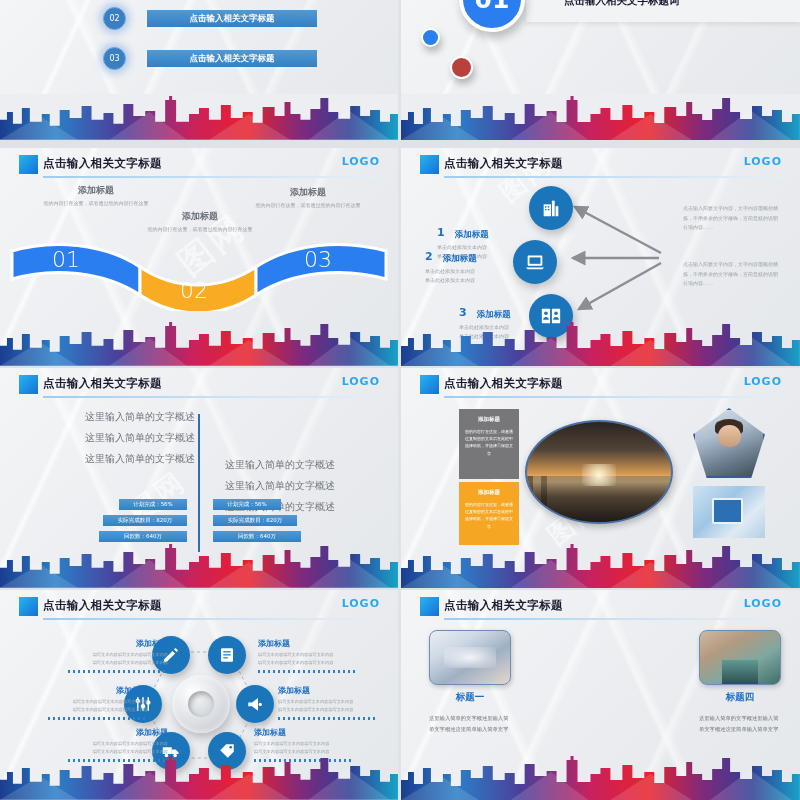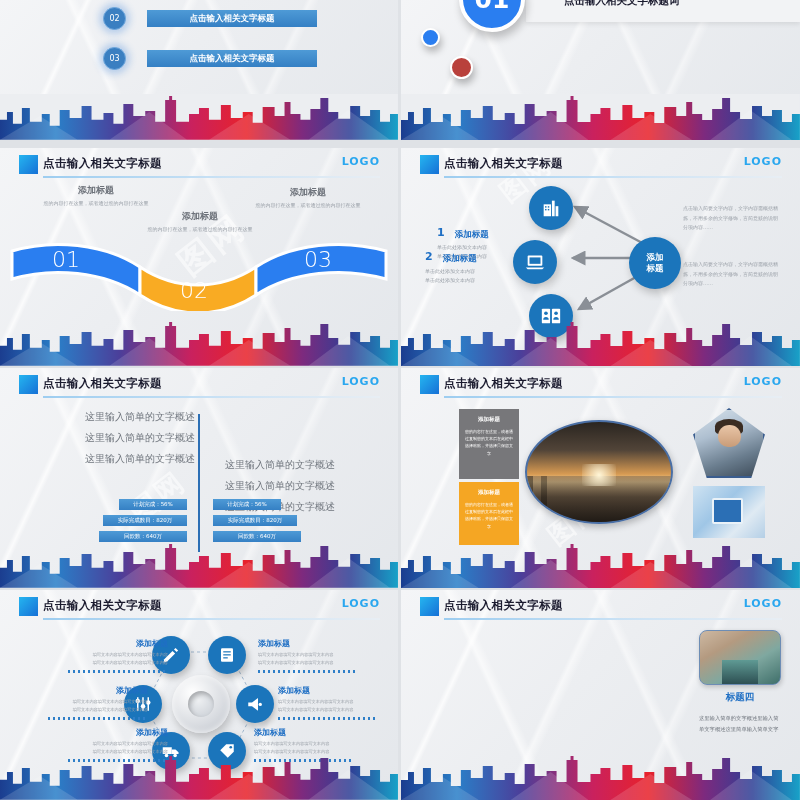--- a/index.html
+++ b/index.html
@@ -395,33 +395,35 @@
     <div class="c4" style="left:128px; top:146px;">
       <svg viewBox="0 0 24 24">
         <rect x="2" y="4" width="9" height="16" rx="1"></rect>
         <rect x="13" y="4" width="9" height="16" rx="1"></rect>
         <circle cx="6.5" cy="9" r="2" fill="#1b75bb"></circle>
         <path d="M3.5,16 a3,3 0 0 1 6,0 Z" fill="#1b75bb"></path>
         <circle cx="17.5" cy="9" r="2" fill="#1b75bb"></circle>
         <path d="M14.5,16 a3,3 0 0 1 6,0 Z" fill="#1b75bb"></path>
       </svg>
     </div>
-    <div class="c4c" style="left:228px; top:89px;">
-      <span>添加</span>
-      <span>标题</span>
-    </div>
 
     <div class="s4item" style="left:36px; top:44px;margin-top:30px;">
       <span class="n">1</span>
       <span class="h">添加标题</span>
       <div class="p" style="white-space:pre-line">单击此处添加文本内容
 单击此处添加文本内容</div>
     </div>
     <div class="s4item" style="left:24px; top:98px;">
       <span class="n">2</span>
+      <span class="h">添加标题</span>
+      <div class="p" style="white-space:pre-line">单击此处添加文本内容
+单击此处添加文本内容</div>
+    </div>
+    <div class="s4item" style="left:58px; top:154px;">
+      <span class="n">3</span>
       <span class="h">添加标题</span>
       <div class="p" style="white-space:pre-line">单击此处添加文本内容
 单击此处添加文本内容</div>
     </div>
 
     <div class="s4para" style="left:282px; top:56px;">点击输入简要文字内容，文字内容需概括精炼，不用多余的文字修饰，言简意赅的说明分项内容……</div>
     <div class="s4para" style="left:282px; top:112px;">点击输入简要文字内容，文字内容需概括精炼，不用多余的文字修饰，言简意赅的说明分项内容……</div>
 
     <div class="city">
       <svg class="sky" viewBox="0 0 400 46" preserveAspectRatio="none">
@@ -617,20 +619,25 @@
   <div class="slide s8">
     <div class="bgdiag"></div>
     <div class="sheader">
       <div class="sq-red"></div>
       <div class="sq-blue"></div>
       <div class="stitle">点击输入相关文字标题</div>
       <div class="hrule"></div>
       <div class="logo">LOGO</div>
     </div>
 
+    <div class="card" style="left:28px;">
+      <div class="ph ph1"></div>
+      <div class="cap">标题一</div>
+      <div class="txt">这里输入简单的文字概述里输入简单文字概述这里简单输入简单文字</div>
+    </div>
     <div class="card" style="left:298px;">
       <div class="ph ph4"></div>
       <div class="cap">标题四</div>
       <div class="txt">这里输入简单的文字概述里输入简单文字概述这里简单输入简单文字</div>
     </div>
 
     <div class="city">
       <svg class="sky" viewBox="0 0 400 46" preserveAspectRatio="none">
         <path fill="url(#g1)" d="M0,46 L0,26 L7,26 L7,18 L13,18 L13,30 L22,30 L22,14 L30,14 L30,28 L42,28 L42,20 L50,20 L50,32 L60,32 L60,16 L70,16 L70,24 L82,24 L82,12 L92,12 L92,26 L104,26 L104,19 L114,19 L114,30 L124,30 L124,10 L134,10 L134,22 L146,22 L146,17 L156,17 L156,28 L166,28 L166,6 L170,6 L170,2 L173,2 L173,6 L177,6 L177,28 L190,28 L190,20 L200,20 L200,14 L210,14 L210,26 L222,26 L222,11 L232,11 L232,24 L244,24 L244,18 L254,18 L254,29 L264,29 L264,13 L276,13 L276,22 L286,22 L286,8 L292,8 L292,20 L302,20 L302,26 L312,26 L312,15 L322,15 L322,4 L330,4 L330,18 L340,18 L340,25 L352,25 L352,12 L362,12 L362,22 L372,22 L372,16 L382,16 L382,28 L392,28 L392,20 L400,20 L400,46 Z"></path>
         <path fill="#ffffff" opacity=".14" d="M0,46 L40,22 L78,46 Z M110,46 L150,18 L188,46 Z M210,46 L250,20 L292,46 Z M310,46 L350,16 L392,46 Z"></path>

